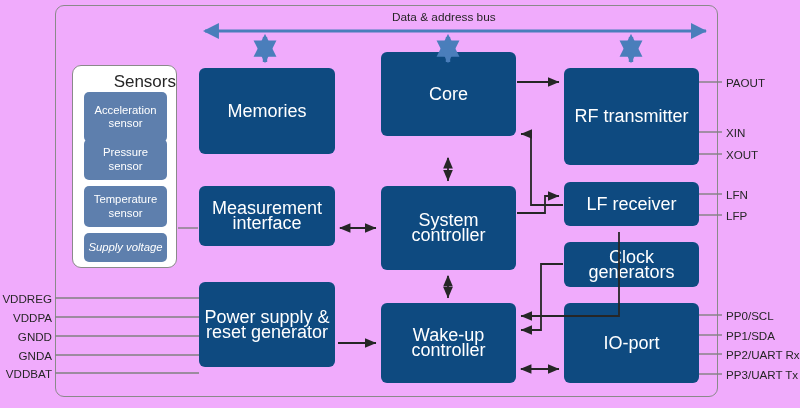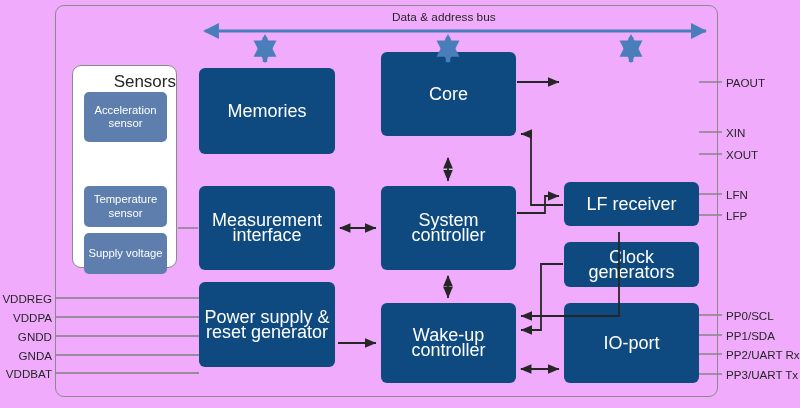--- a/index.html
+++ b/index.html
@@ -107,38 +107,44 @@
 
   <div class="chip-border"></div>
 
   <div class="bus-label" style="left:392px; top:10px;">Data &amp; address bus</div>
 
   <div class="sensors-box">
     <div class="sensors-title">Sensors</div>
     <div class="sensor-block" style="top:26px; height:50px;">
       <span>Acceleration sensor</span>
     </div>
+    <div class="sensor-block" style="top:73px; height:41px;">
+      <span>Pressure sensor</span>
+    </div>
     <div class="sensor-block" style="top:120px; height:41px;">
       <span>Temperature sensor</span>
     </div>
-    <div class="sensor-block" style="top:167px; height:41px;">
+    <div class="sensor-block" style="top:167px; height:29px;font-style:italic;">
       <span>Supply voltage</span>
     </div>
   </div>
 
   <div class="block" style="left:199px; top:68px; width:136px; height:86px;">
     <span>Memories</span>
   </div>
 
   <div class="block" style="left:381px; top:52px; width:135px; height:84px;">
     <span>Core</span>
   </div>
 
-
-  <div class="block" style="left:199px; top:186px; width:136px; height:84px;">
+  <div class="block" style="left:564px; top:68px; width:135px; height:97px;">
+    <span>RF transmitter</span>
+  </div>
+
+  <div class="block" style="left:199px; top:186px; width:136px; height:60px;">
     <span>Measurement interface</span>
   </div>
 
   <div class="block" style="left:381px; top:186px; width:135px; height:84px;">
     <span>System controller</span>
   </div>
 
   <div class="block" style="left:564px; top:182px; width:135px; height:44px;">
     <span>LF receiver</span>
   </div>

